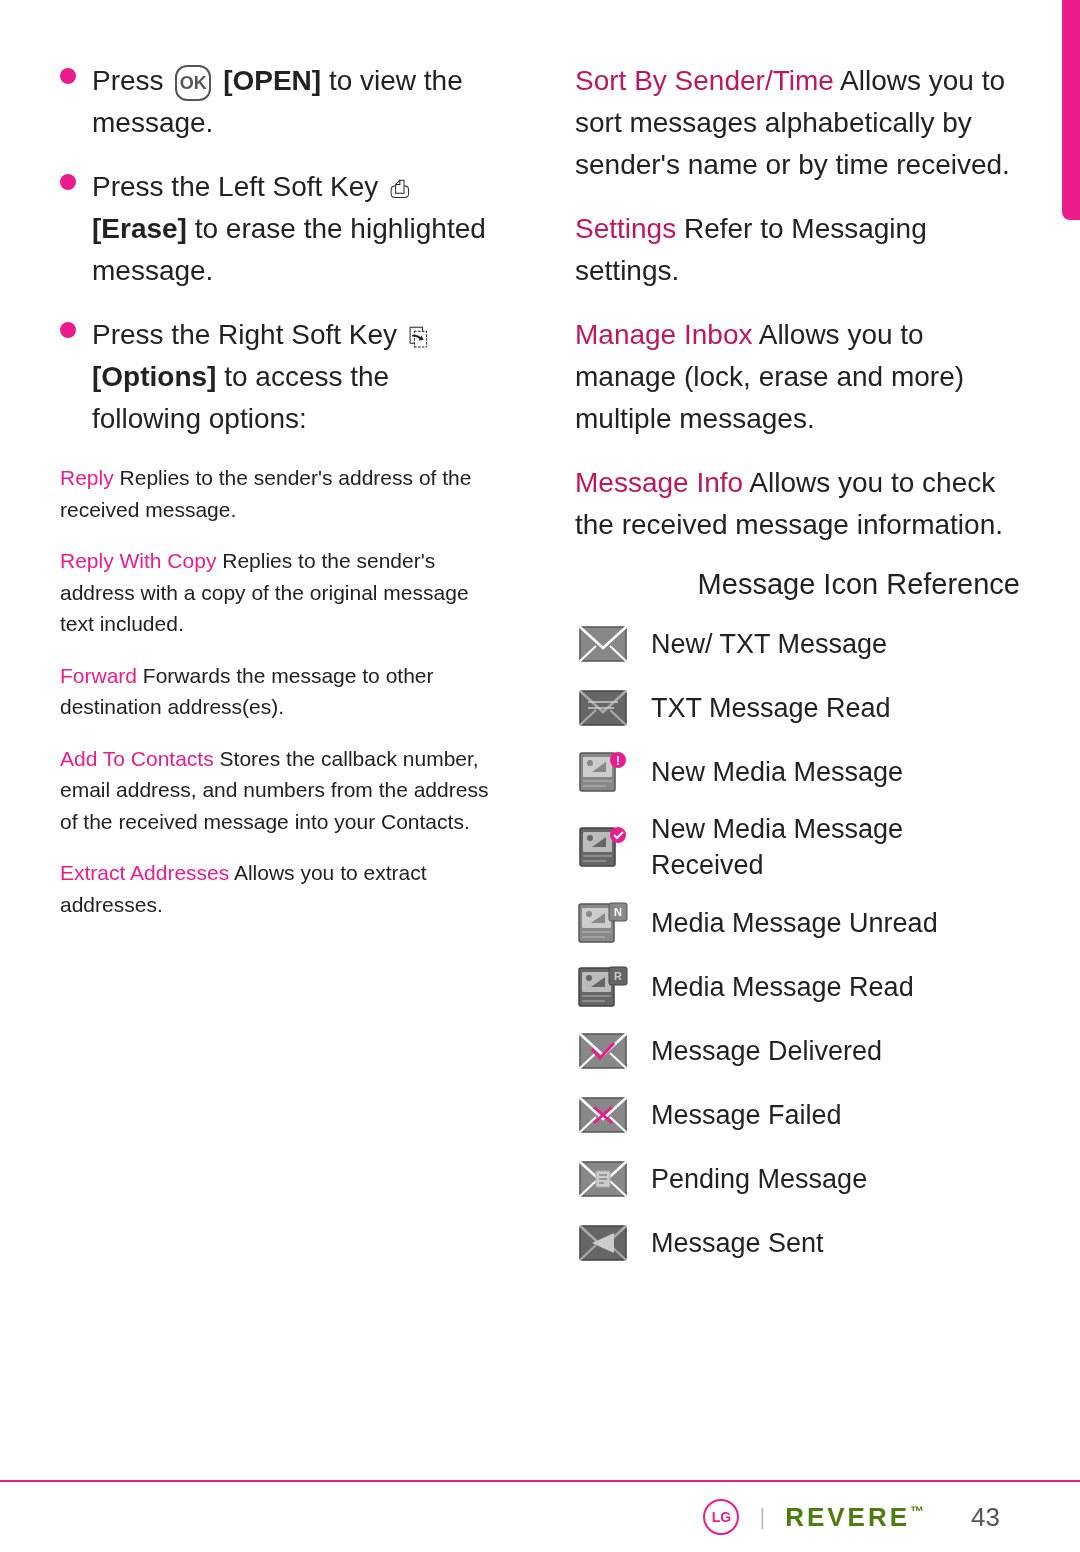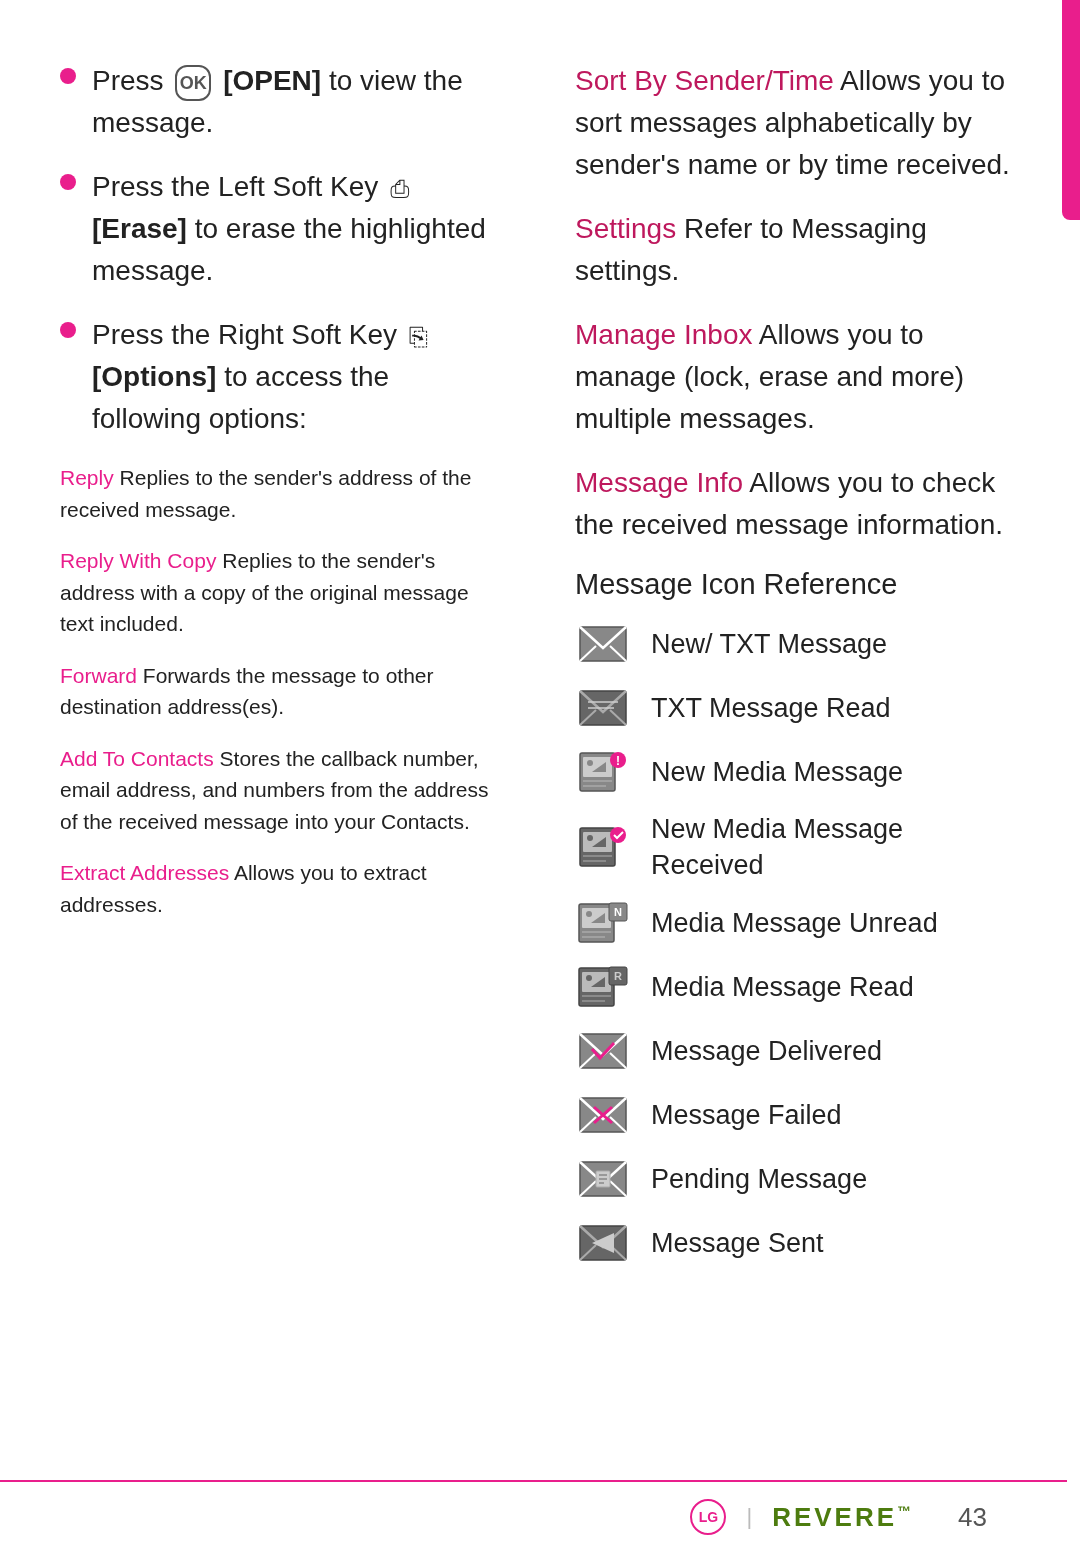--- a/index.html
+++ b/index.html
@@ -110,20 +110,21 @@
     }
     .right-option-label {
       color: #be185d;
     }
     
     .icon-ref-title {
       font-size: 29px;
       color: #222;
       margin-bottom: 18px;
       font-weight: normal;
+      text-align: right;
     }
     .icon-ref-list {
       list-style: none;
     }
     .icon-ref-item {
       display: flex;
       align-items: center;
       margin-bottom: 14px;
       font-size: 27px;
       color: #222;
@@ -141,21 +142,21 @@
     
     .msg-icon svg {
       width: 50px;
       height: 44px;
     }
     
     .footer {
       position: absolute;
       bottom: 0;
       left: 0;
-      right: 13px;
+      right: 0;
       height: 72px;
       border-top: 2px solid #e91e8c;
       display: flex;
       align-items: center;
       justify-content: flex-end;
       padding: 0 80px;
       background: #fff;
     }
     .footer-logo {
       display: flex;

